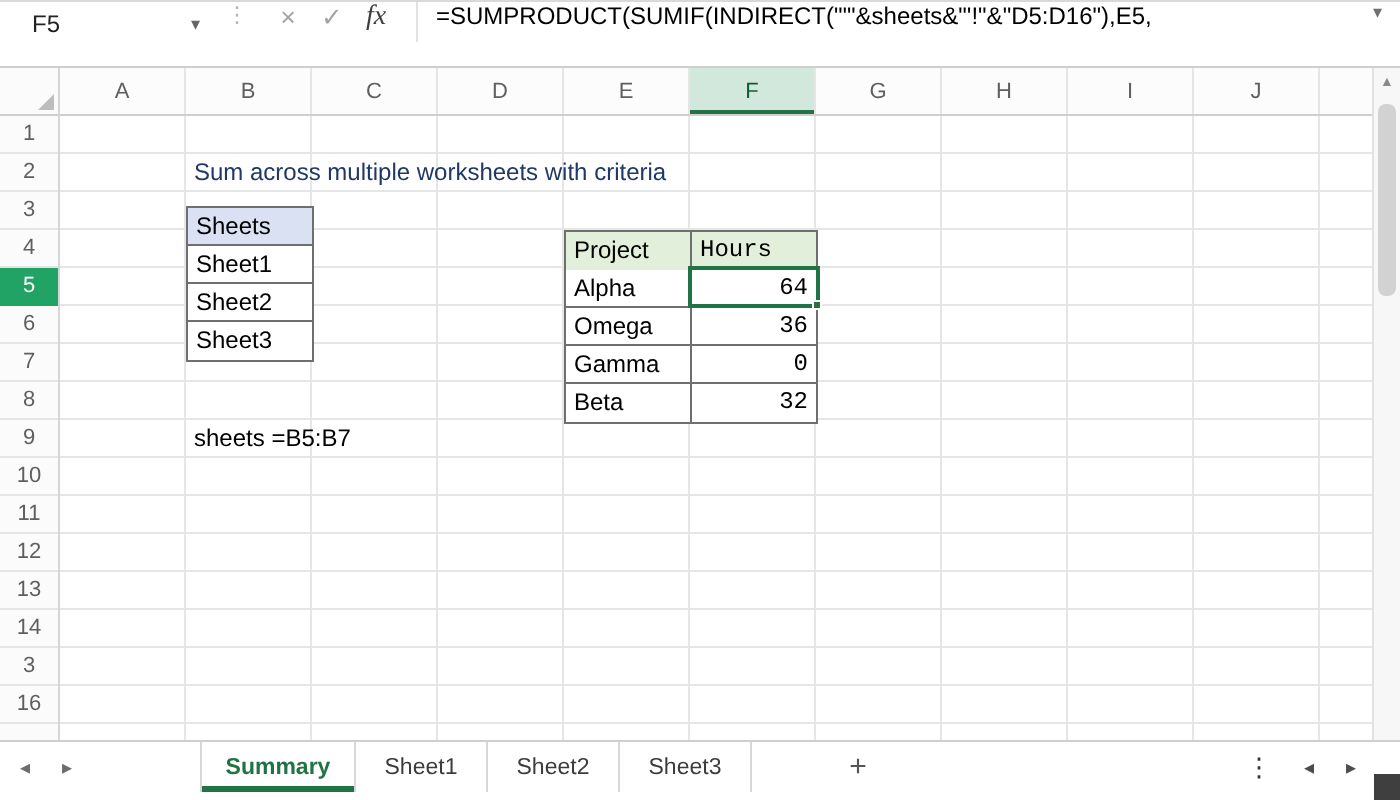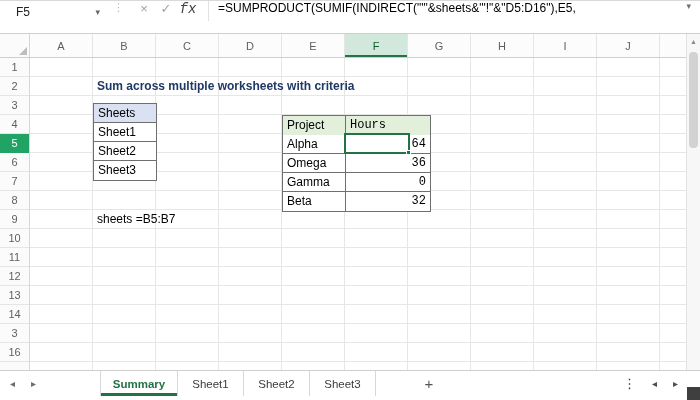--- a/index.html
+++ b/index.html
@@ -10,21 +10,21 @@
   
   .formula-bar { position:absolute; top:0; left:0; right:0; height:34px; background:#fff;
                  border-top:1px solid #d9d9d9; border-bottom:1px solid #cfcfcf;
                  display:flex; }
   .name-box { width:94px; margin-left:10px; height:22px; display:flex; align-items:center;
               justify-content:space-between; font-size:12px; color:#222; }
   .name-box .val { padding-left:6px; }
   .nb-chev { font-size:9px; color:#666; padding-right:4px; }
   .grip { color:#b5b5b5; font-size:11px; margin:0 9px; }
   .fb-btn { width:22px; text-align:center; color:#a3a3a3; font-size:13px; }
-  .fb-btn.fx { font-family:Liberation Mono, monospace; font-style:italic; font-size:14px; color:#3f3f3f; }
+  .fb-btn.fx { font-family:Liberation Serif, serif; font-style:italic; font-size:14px; color:#3f3f3f; }
   .fb-sep { width:1px; height:20px; background:#e2e2e2; margin:0 9px; }
   .formula-text { flex:1; font-size:12px; color:#000; white-space:nowrap; overflow:hidden; }
   .fb-expand { color:#707070; font-size:9px; margin:0 9px; }
 
   
   .corner { position:absolute; left:0; top:34px; width:30px; height:24px; background:#fbfbfb;
             border-right:1px solid #d6d6d6; border-bottom:1px solid #cfcfcf; }
   .corner:after { content:""; position:absolute; right:2px; bottom:2px;
                   border-left:8px solid transparent; border-bottom:8px solid #bdbdbd; }
   .col-strip { position:absolute; left:30px; top:34px; width:656px; height:24px; background:#fcfcfc;
@@ -38,28 +38,28 @@
         border-bottom:1px solid #e5e5e5; }
   .rh.sel { background:#21A366; color:#fff; border-bottom-color:#21A366; }
 
   
   .body { position:absolute; left:30px; top:58px; width:656px; height:312px; background:#fff;
           background-image:
             repeating-linear-gradient(to right, transparent 0 62px, #e6e6e6 62px 63px),
             repeating-linear-gradient(to bottom, transparent 0 18px, #e6e6e6 18px 19px); }
 
   .cell-title { position:absolute; left:97px; top:77px; height:19px; line-height:19px;
-                font-size:12px; font-weight:bold; color:#1F3864; white-space:nowrap;text-align:center; }
+                font-size:12px; font-weight:normal; color:#1F3864; white-space:nowrap;text-align:center; }
   .sheets-table { position:absolute; left:93px; top:103px; width:64px; border:1px solid #6f6f6f;
                   background:#fff; }
   .st-row { height:19px; line-height:18px; padding-left:4px; font-size:12px; color:#000; }
   .st-row:not(:last-child){ box-shadow:inset 0 -1px 0 #6f6f6f; }
   .st-head { background:#D9E1F2; }
 
-  .proj-table { position:absolute; left:282px; top:115px; width:149px; border:1px solid #6f6f6f;
+  .proj-table { position:absolute; left:282px; top:115px; width:127px; border:1px solid #6f6f6f;
                 background:#fff; }
   .pt-row { display:flex; height:19px; line-height:18px; font-size:12px; color:#000; }
   .pt-row:not(:last-child){ box-shadow:inset 0 -1px 0 #6f6f6f; }
   .pt-c1 { width:63px; padding-left:4px; border-right:1px solid #6f6f6f; }
   .pt-c2 { flex:1; padding:0 4px;font-family:Liberation Mono, monospace; }
   .pt-head .pt-c1, .pt-head .pt-c2 { background:#E2EFDA; }
   .pt-row:not(.pt-head) .pt-c2 { text-align:right; }
 
   .named-range { position:absolute; left:97px; top:210px; height:19px; line-height:19px;
                  font-size:12px; color:#000; white-space:nowrap; }

